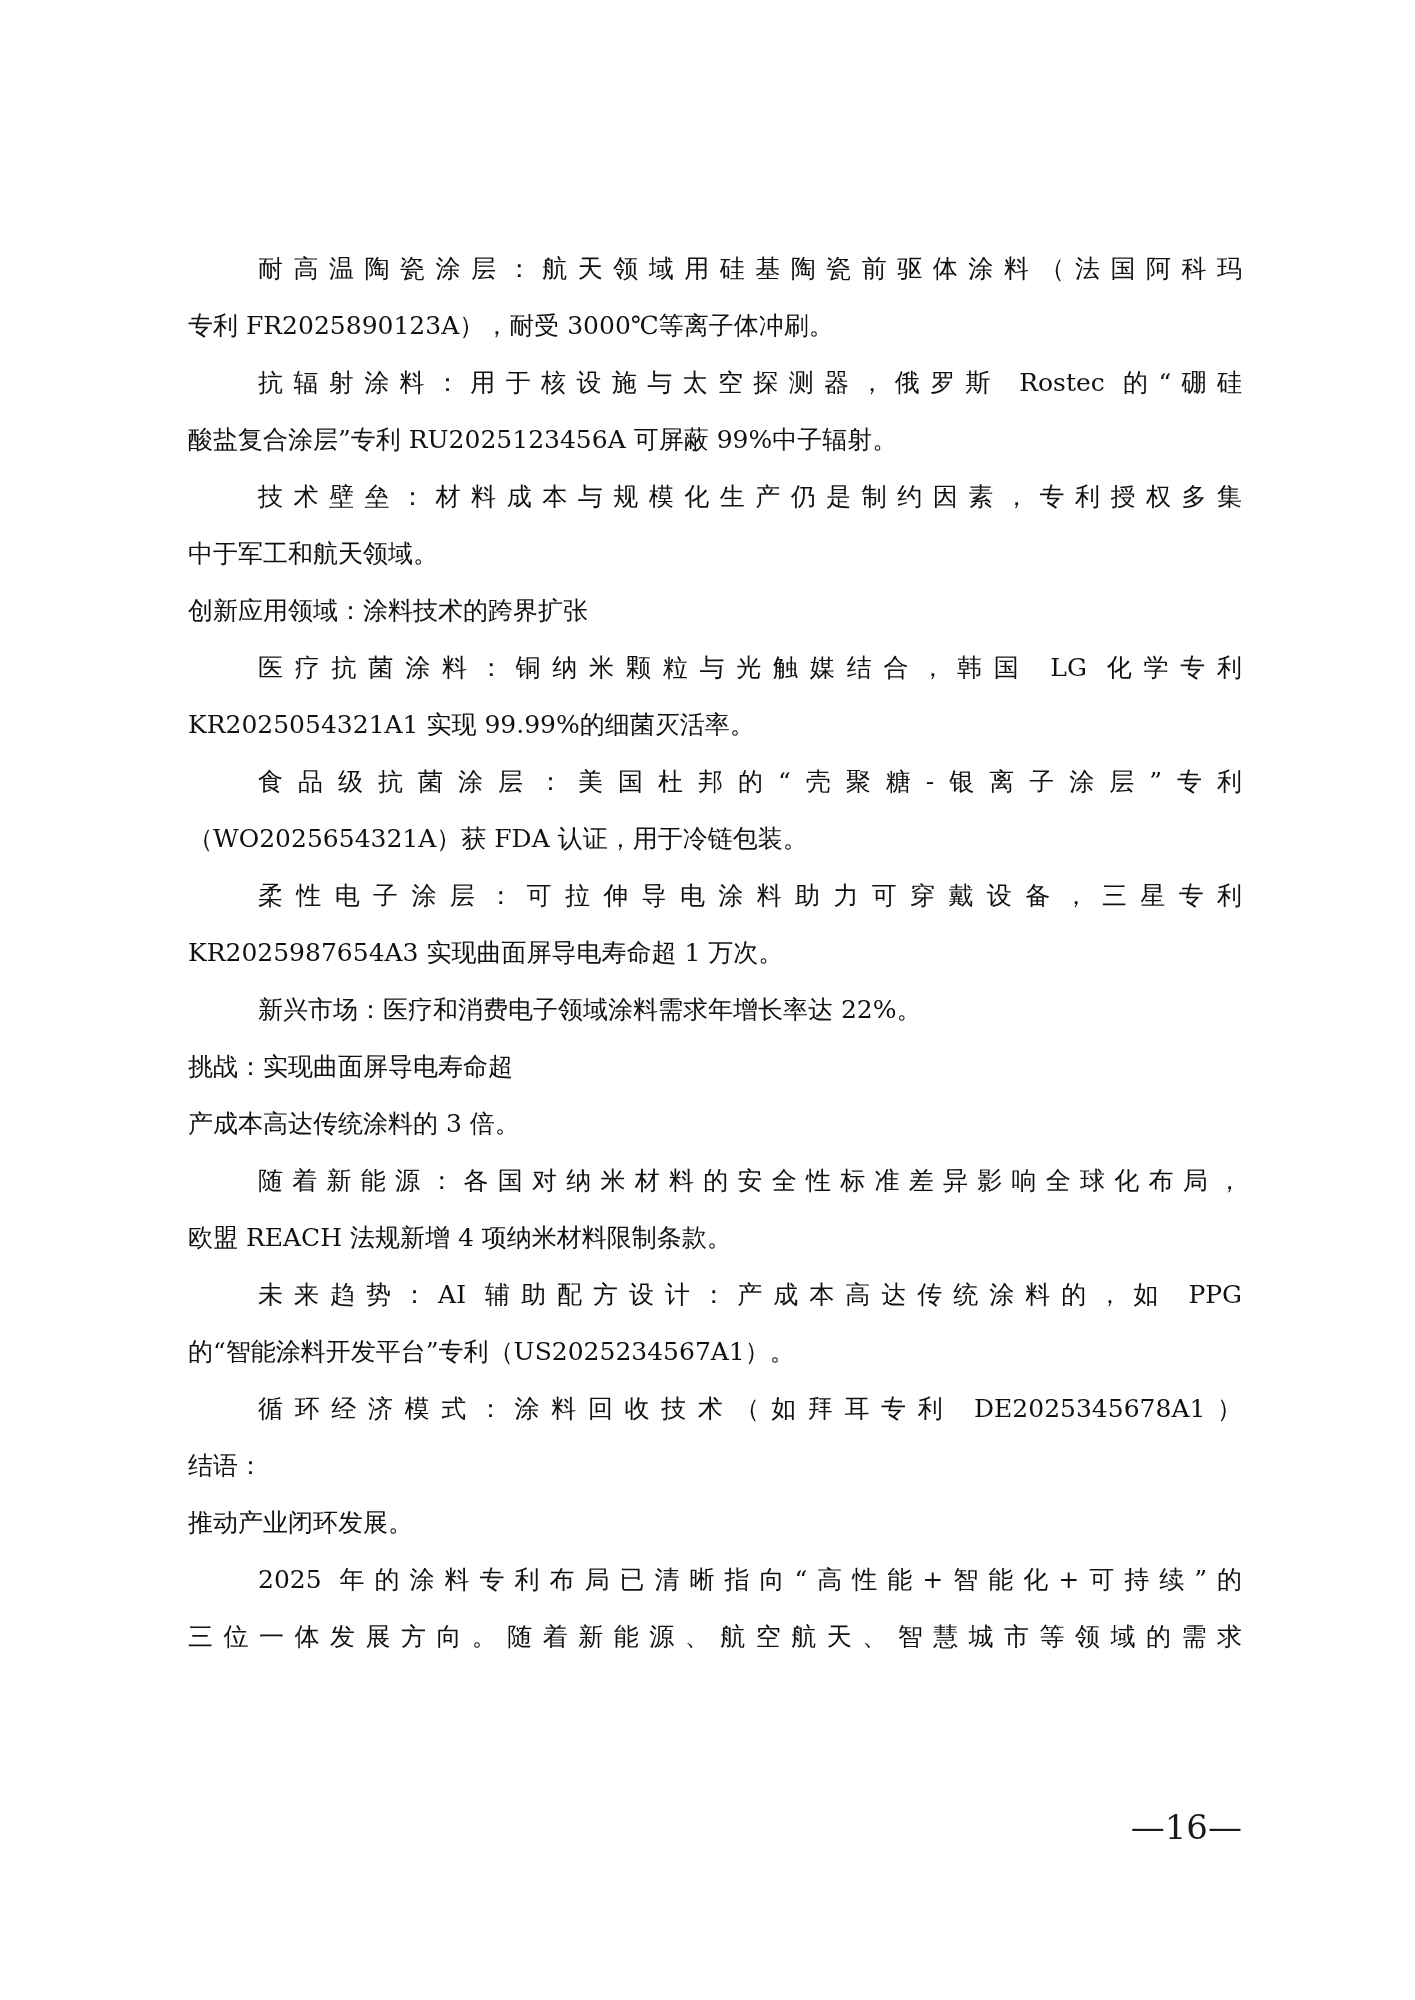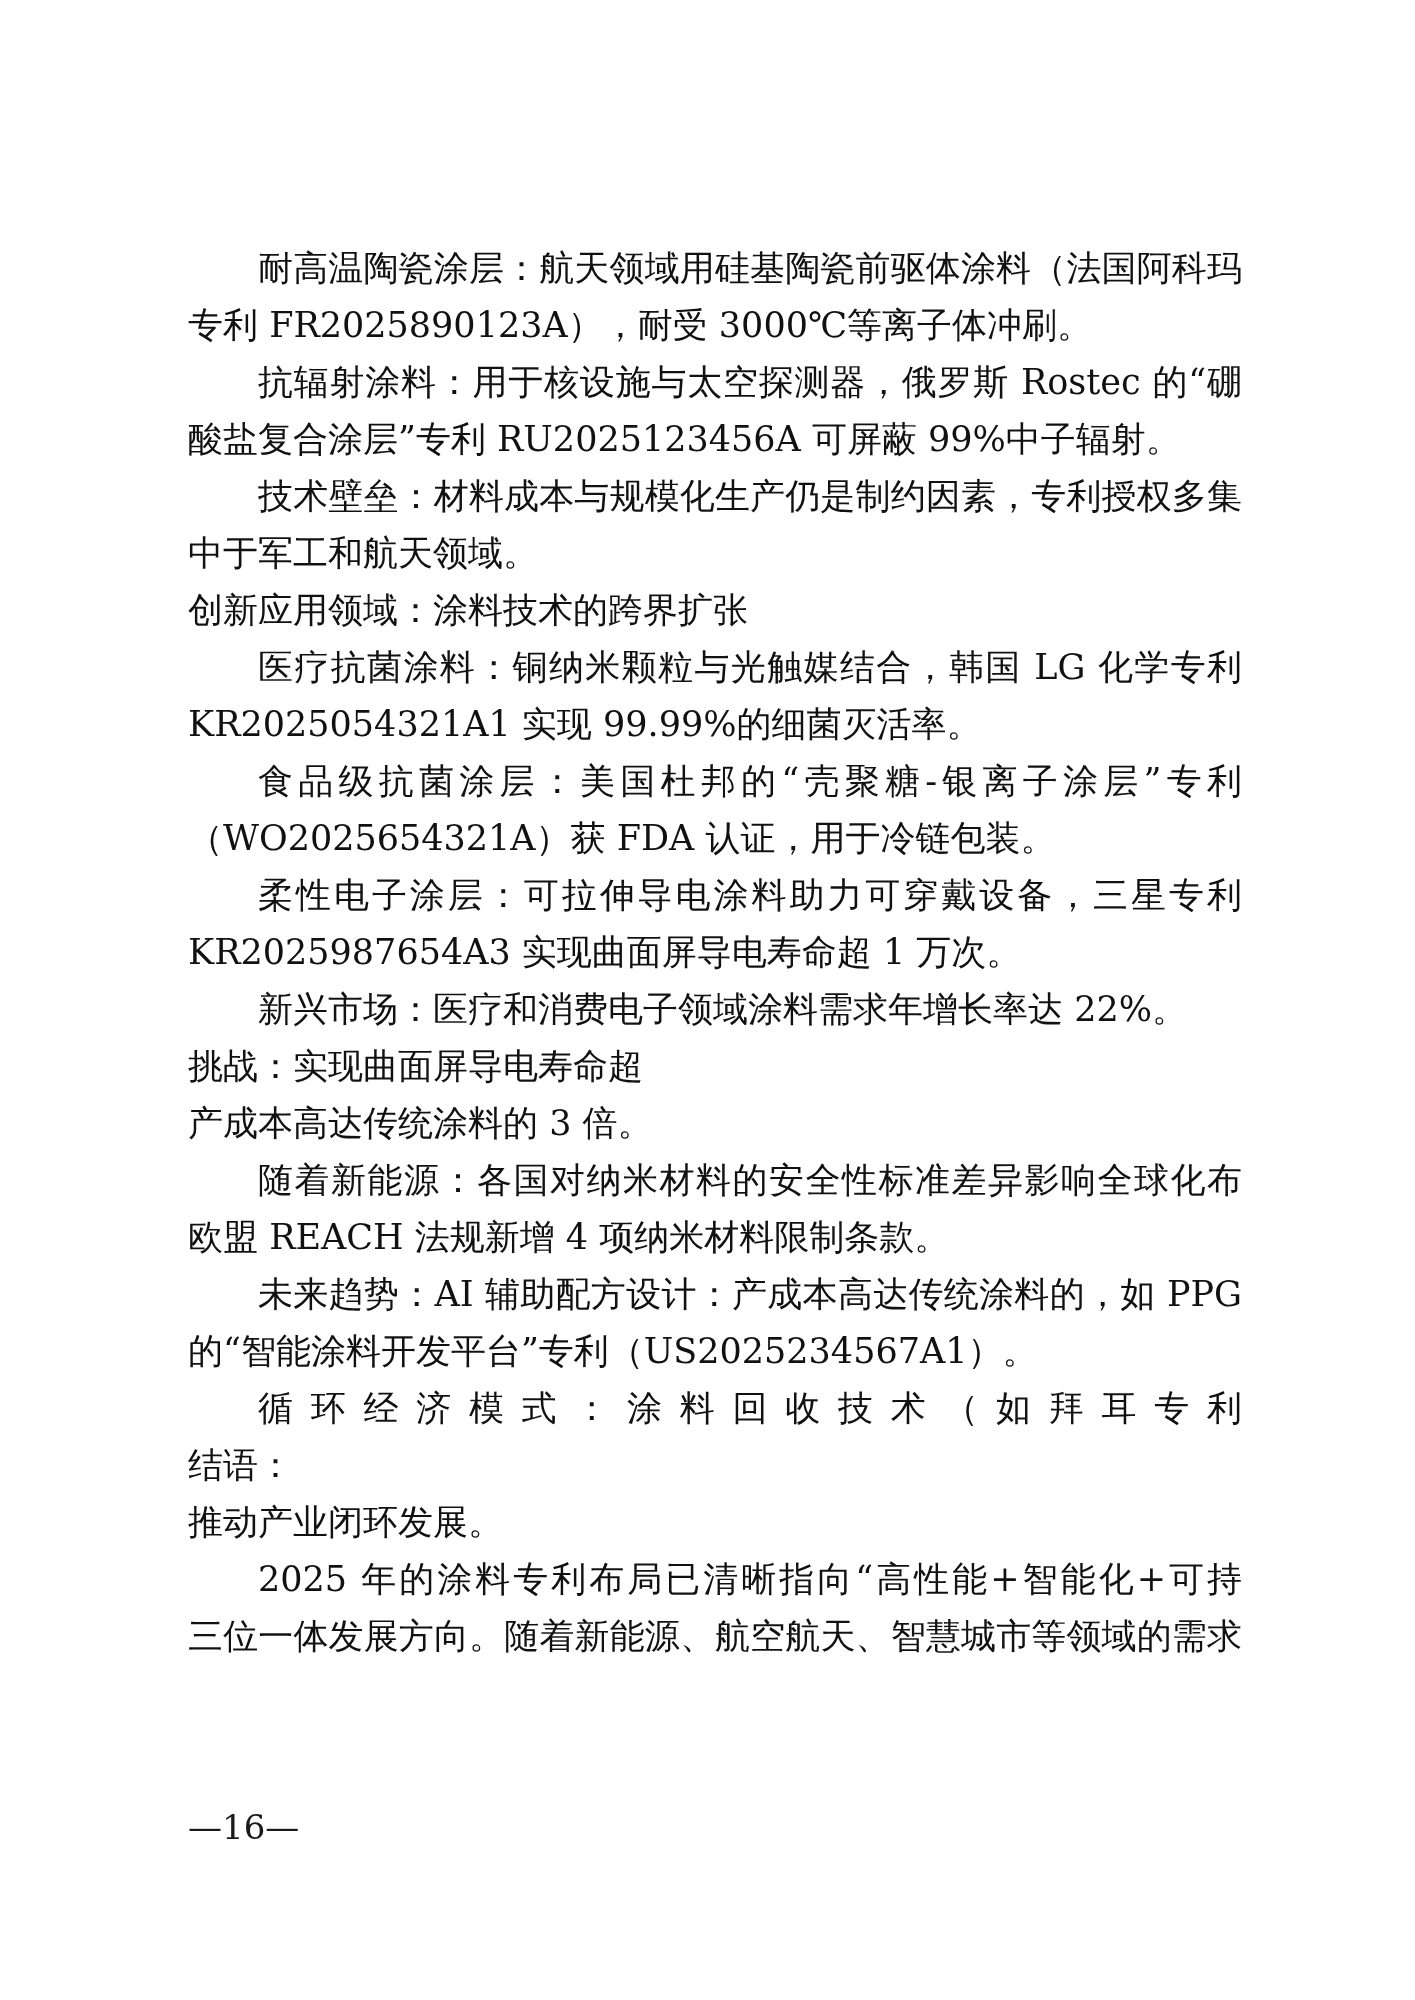--- a/index.html
+++ b/index.html
@@ -14,41 +14,41 @@
     width: 1415px; height: 2000px;
     background: #ffffff;
     overflow: hidden;
   }
   .textblock {
     position: absolute;
     left: 188px; top: 240px;
     width: 1054px;
   }
   .line {
-    font-size: 35px;
+    font-size: 25px;
     line-height: 57px;
     height: 57px;
     text-align: left;
     white-space: normal;
     overflow: hidden;
   }
   .line.indent { text-indent: 70px; }
   .line.fill {
     text-align: justify;
     text-align-last: justify;
   }
   .line.heading {
     font-family: "DejaVu Sans", "Liberation Sans", sans-serif;
     font-weight: 400;
   }
   .footer {
     position: absolute;
     left: 188px; top: 1802px;
     width: 1054px;
-    text-align: left;
+    text-align: right;
     font-size: 34px;
     line-height: 50px;
     color: #1a1a1a;
   }
 </style>
 </head>
 <body>
 
 <div class="page">
   <div class="textblock">

